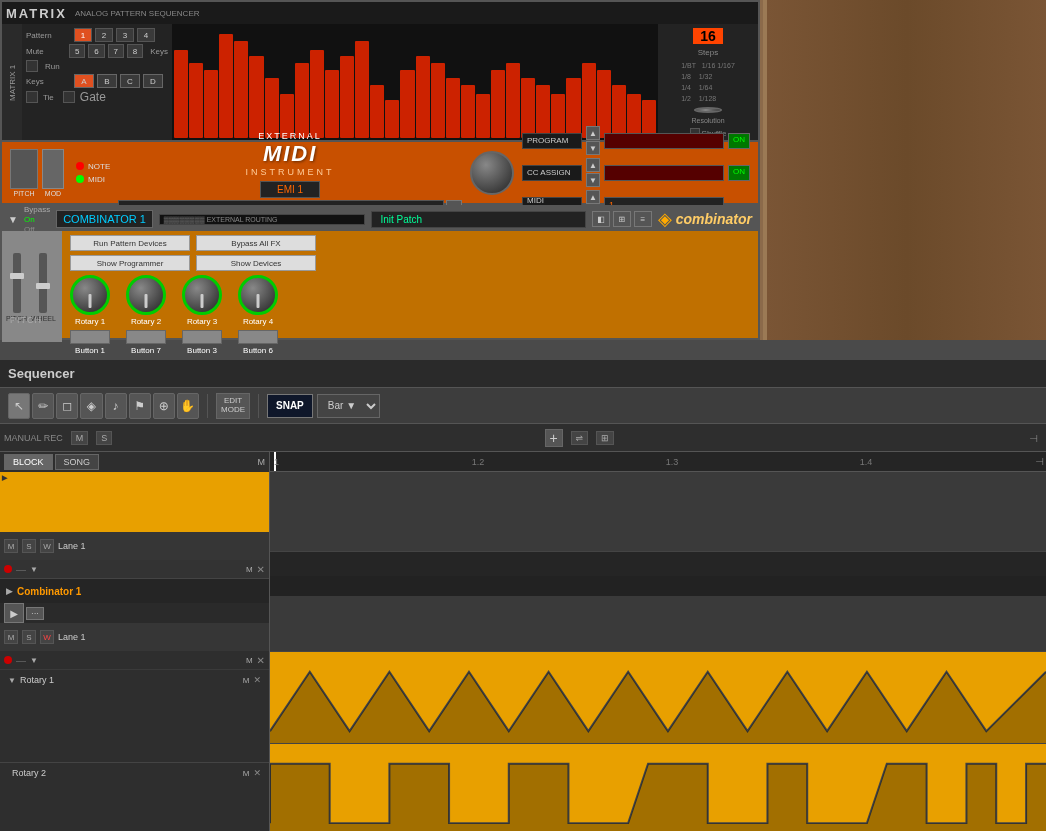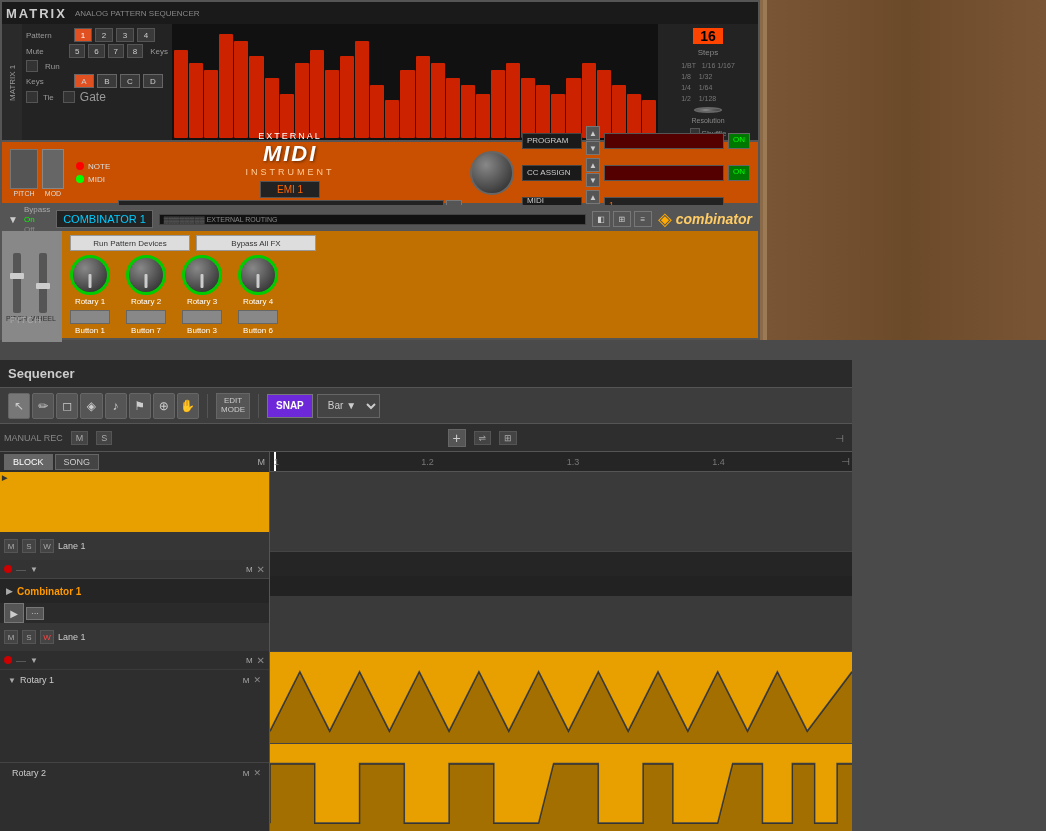--- a/index.html
+++ b/index.html
@@ -451,21 +451,21 @@
       height: 340px;
       background: #6b4a2a;
       border-left: 3px solid #8b6a4a;
     }
 
     
     .sequencer-section {
       position: absolute;
       top: 360px;
       left: 0;
-      width: 852px;
+      width: 1046px;
       height: 471px;
       background: #3a3a3a;
     }
     .seq-header {
       background: #2a2a2a;
       height: 28px;
       display: flex;
       align-items: center;
       padding: 0 8px;
       gap: 8px;
@@ -504,21 +504,21 @@
       border: 1px solid #666;
       color: #ccc;
       font-size: 8px;
       padding: 2px 4px;
       height: 26px;
       cursor: pointer;
       text-align: center;
       line-height: 1.2;
     }
     .snap-btn {
-      background: #6d28d9;
+      background: #0f172a;
       border: 1px solid #777;
       color: #fff;
       font-size: 10px;
       padding: 2px 8px;
       height: 24px;
       cursor: pointer;
       font-weight: bold;
     }
     .bar-select {
       background: #444;
@@ -945,20 +945,21 @@
     <div class="bypass-group">
       <span style="color:#aaa;font-size:8px;">Bypass</span>
       <span style="color:#0f0;font-size:8px;">On</span>
       <span style="color:#888;font-size:8px;">Off</span>
     </div>
     <div class="comb-name-display">COMBINATOR 1</div>
     <div class="comb-routing-display">
       <span style="color:#555;font-size:7px;">▓▓▓▓▓▓▓▓</span>
       <span>EXTERNAL ROUTING</span>
     </div>
+    <div class="init-patch-display">Init Patch</div>
     <div class="comb-icons">
       <div class="comb-icon">◧</div>
       <div class="comb-icon">⊞</div>
       <div class="comb-icon">≡</div>
     </div>
     <div style="margin-left:auto;display:flex;align-items:center;gap:4px;">
       <span style="color:#ffaa00;font-size:18px;">◈</span>
       <span style="color:#ffcc66;font-size:14px;font-weight:bold;font-style:italic;">combinator</span>
     </div>
   </div>
@@ -977,20 +978,24 @@
           <div class="fader-handle" style="top:30px;"></div>
         </div>
         <span class="fader-label">WHEEL</span>
       </div>
     </div>
 
     <div class="comb-controls">
       <div class="comb-btn-row">
         <button class="comb-btn">Run Pattern Devices</button>
         <button class="comb-btn">Bypass All FX</button>
+      </div>
+      <div class="comb-btn-row">
+        <button class="comb-btn">Show Programmer</button>
+        <button class="comb-btn">Show Devices</button>
       </div>
 
       <div class="rotary-row">
         <div class="rotary-group">
           <div class="rotary"></div>
           <span class="rotary-label">Rotary 1</span>
           <div class="comb-button"></div>
           <span class="comb-button-label">Button 1</span>
         </div>
         <div class="rotary-group">

